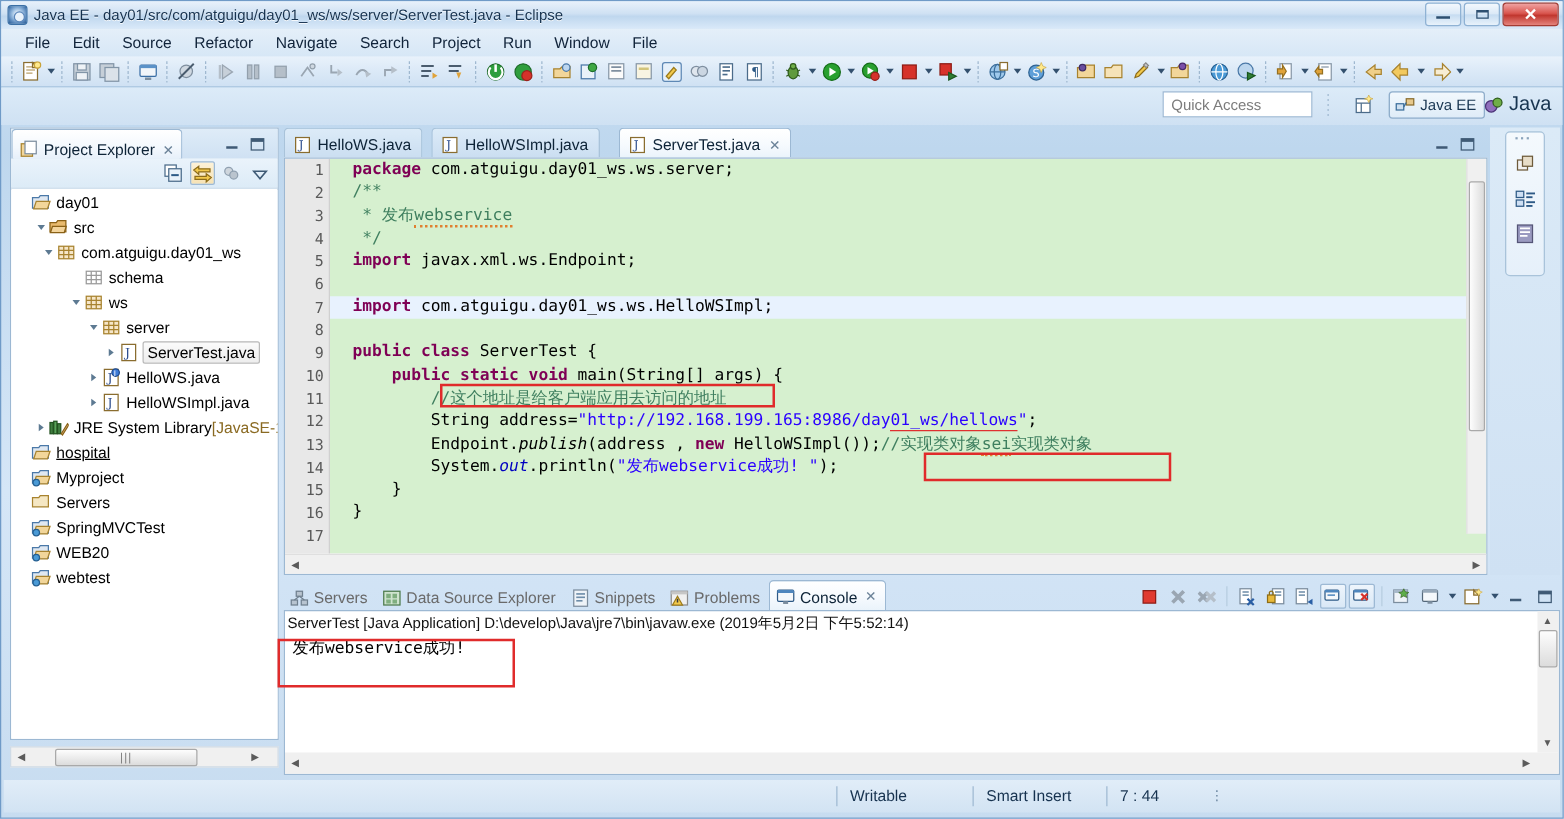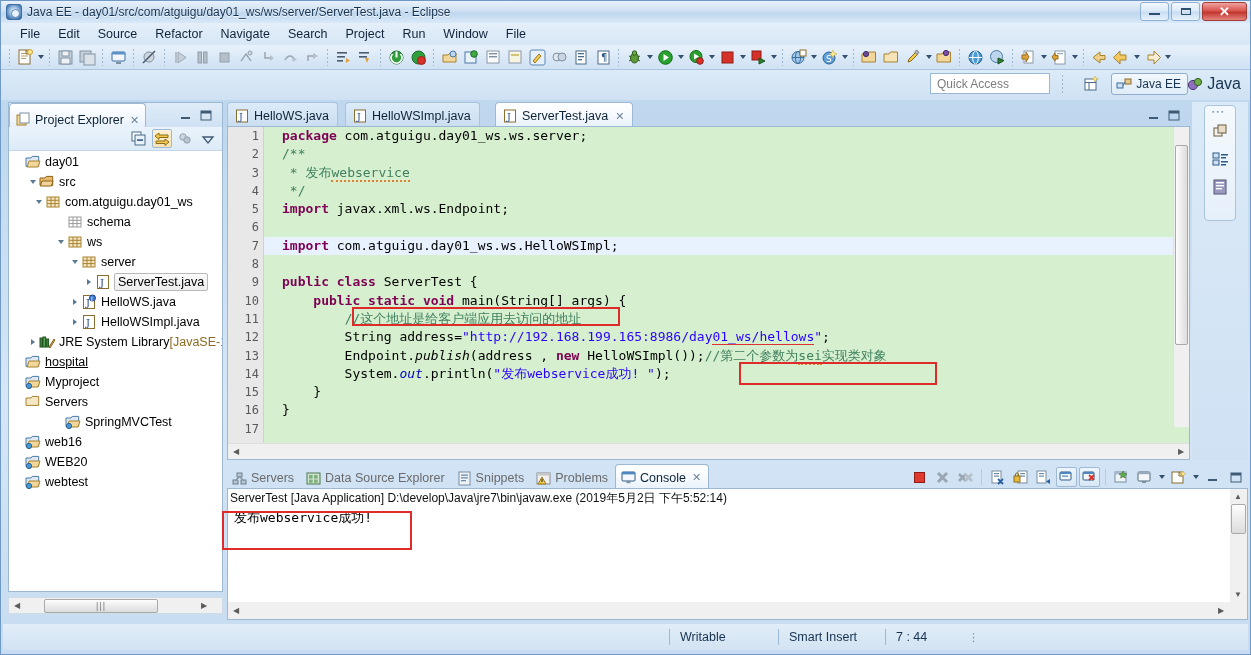--- a/index.html
+++ b/index.html
@@ -842,41 +842,30 @@
           </div>
           <div class="trow" style="padding-left: 4px;">
             <span class="arrow"></span>
             <span class="ic">
               <svg width="16" height="16">
                 <path d="M1 4 h5 l1.2 -1.6 h6.5 v9 h-12.7 z" fill="#f5e7c3" stroke="#a8832f"></path>
               </svg>
             </span>
             <span class="lbl">Servers</span>
           </div>
-          <div class="trow" style="padding-left: 4px; margin-left: 40px;">
+          <div class="trow" style="padding-left: 4px;">
             <span class="arrow"></span>
             <span class="ic">
               <svg width="16" height="16">
                 <path d="M1 4 h5 l1.2 -1.6 h6.5 v10 h-12.7 z" fill="#dfe8f2" stroke="#4b79a8"></path>
                 <path d="M2 13 l2 -6 h11 l-2 6 z" fill="#f2d69a" stroke="#a8832f"></path>
                 <circle cx="4" cy="12" r="2.6" fill="#4a9ad6" stroke="#245f92"></circle>
               </svg>
             </span>
             <span class="lbl">SpringMVCTest</span>
-          </div>
-          <div class="trow" style="padding-left: 4px;">
-            <span class="arrow"></span>
-            <span class="ic">
-              <svg width="16" height="16">
-                <path d="M1 4 h5 l1.2 -1.6 h6.5 v10 h-12.7 z" fill="#dfe8f2" stroke="#4b79a8"></path>
-                <path d="M2 13 l2 -6 h11 l-2 6 z" fill="#f2d69a" stroke="#a8832f"></path>
-                <circle cx="4" cy="12" r="2.6" fill="#4a9ad6" stroke="#245f92"></circle>
-              </svg>
-            </span>
-            <span class="lbl">web16</span>
           </div>
           <div class="trow" style="padding-left: 4px;">
             <span class="arrow"></span>
             <span class="ic">
               <svg width="16" height="16">
                 <path d="M1 4 h5 l1.2 -1.6 h6.5 v10 h-12.7 z" fill="#dfe8f2" stroke="#4b79a8"></path>
                 <path d="M2 13 l2 -6 h11 l-2 6 z" fill="#f2d69a" stroke="#a8832f"></path>
                 <circle cx="4" cy="12" r="2.6" fill="#4a9ad6" stroke="#245f92"></circle>
               </svg>
             </span>
@@ -966,21 +955,21 @@
             <div class="cline"><span class="cmt"> * 发布</span><span class="cmt sp-err">webservice</span></div>
             <div class="cline"><span class="cmt"> */</span></div>
             <div class="cline"><span class="kw">import</span> javax.xml.ws.Endpoint;</div>
             <div class="cline"> </div>
             <div class="cline cur"><span class="kw">import</span> com.atguigu.day01_ws.ws.HelloWSImpl;</div>
             <div class="cline"> </div>
             <div class="cline"><span class="kw">public class</span> ServerTest {</div>
             <div class="cline">    <span class="kw">public static void</span> main(String[] args) {</div>
             <div class="cline">        <span class="cmt">//这个地址是给客户端应用去访问的地址</span></div>
             <div class="cline">        String address=<span class="str">"http://192.168.199.165:8986/day</span><span class="str sp-red">01_ws/hellows</span><span class="str">"</span>;</div>
-            <div class="cline">        Endpoint.<span class="mth">publish</span>(address , <span class="kw">new</span> HelloWSImpl());<span class="cmt">//第二个参数为</span><span class="cmt sp-err">sei</span><span class="cmt">实现类对象</span></div>
+            <div class="cline">        Endpoint.<span class="mth">publish</span>(address , <span class="kw">new</span> HelloWSImpl());<span class="cmt">//实现类对象</span><span class="cmt sp-err">sei</span><span class="cmt">实现类对象</span></div>
             <div class="cline">        System.<span class="fld">out</span>.println(<span class="str">"发布webservice成功! "</span>);</div>
             <div class="cline">    }</div>
             <div class="cline">}</div>
             <div class="cline"> </div>
 
             <div class="annot" style="left:88px;top:180px;width:268px;height:19px;"></div>
             <div class="annot" style="left:475px;top:235px;width:198px;height:23px;"></div>
           </div>
 
           <div id="code-vscroll">

